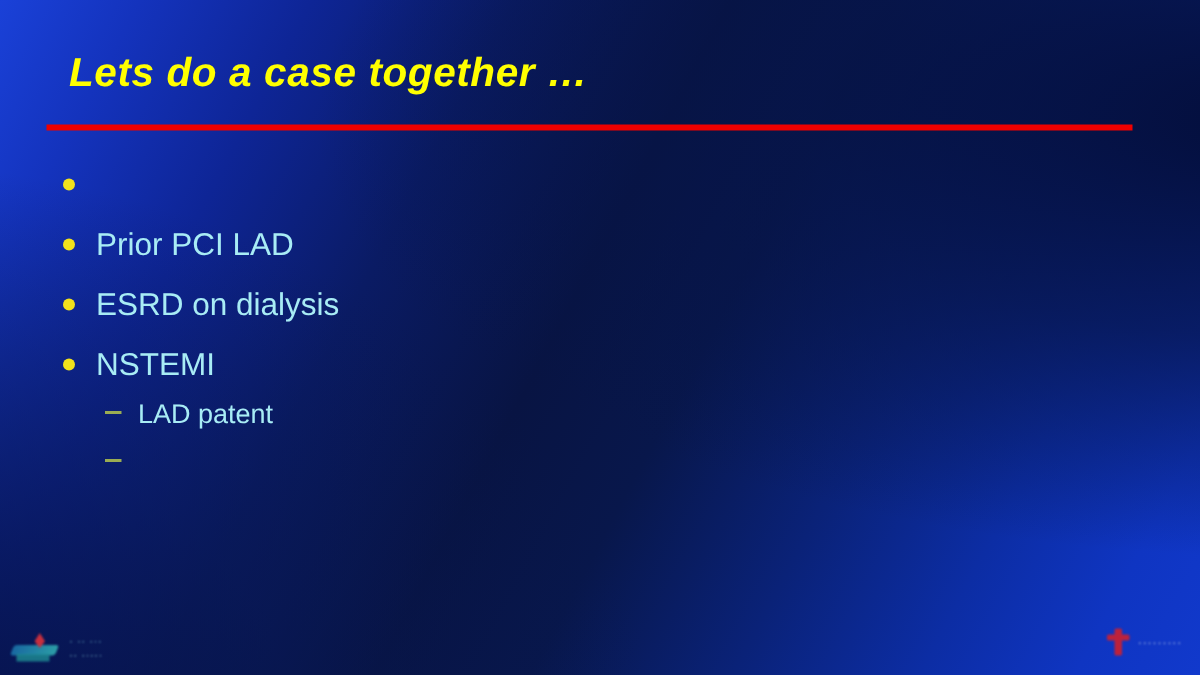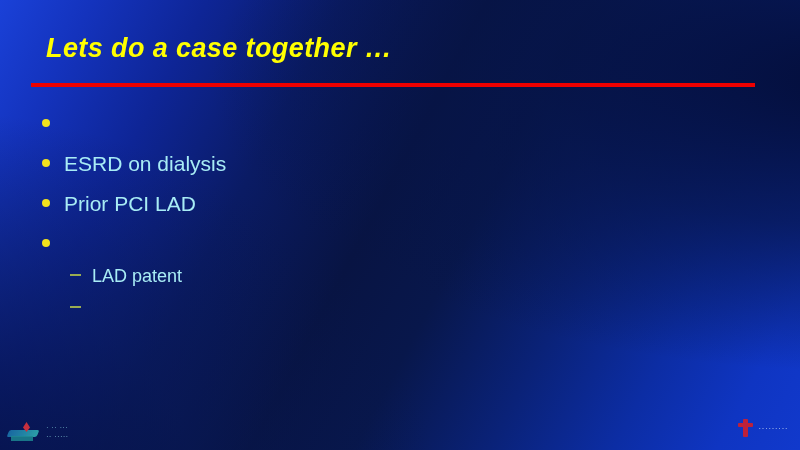--- a/index.html
+++ b/index.html
@@ -243,32 +243,33 @@
   <ul class="body-list">
     <li class="bullet-row">
       <span class="bullet-marker">
           <span class="dot"></span>
         </span>
     </li>
     <li class="bullet-row">
       <span class="bullet-marker">
           <span class="dot"></span>
         </span>
-      <span class="bullet-text">ESRD on dialysis</span>
+      <span class="bullet-text">Prior PCI LAD</span>
     </li>
     <li class="bullet-row">
       <span class="bullet-marker">
           <span class="dot"></span>
         </span>
-      <span class="bullet-text">Prior PCI LAD</span>
+      <span class="bullet-text">ESRD on dialysis</span>
     </li>
     <li class="bullet-row">
       <span class="bullet-marker">
           <span class="dot"></span>
         </span>
+      <span class="bullet-text">NSTEMI</span>
     </li>
   </ul>
 
   <ul class="sub-list">
     <li class="sub-row">
       <span class="sub-marker">
           <span class="dash"></span>
         </span>
       <span class="sub-text">LAD patent</span>
     </li>

